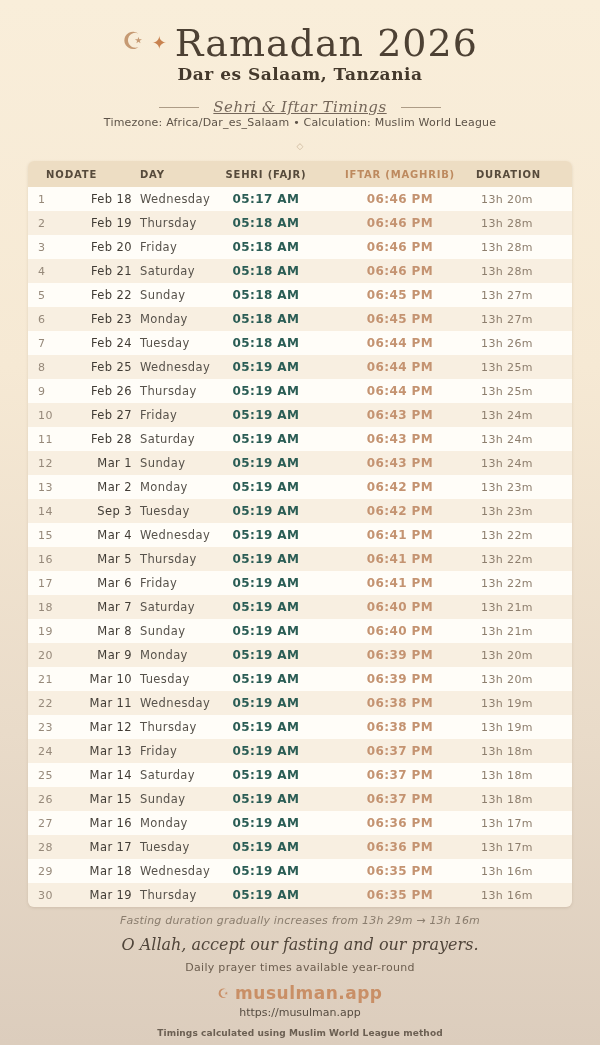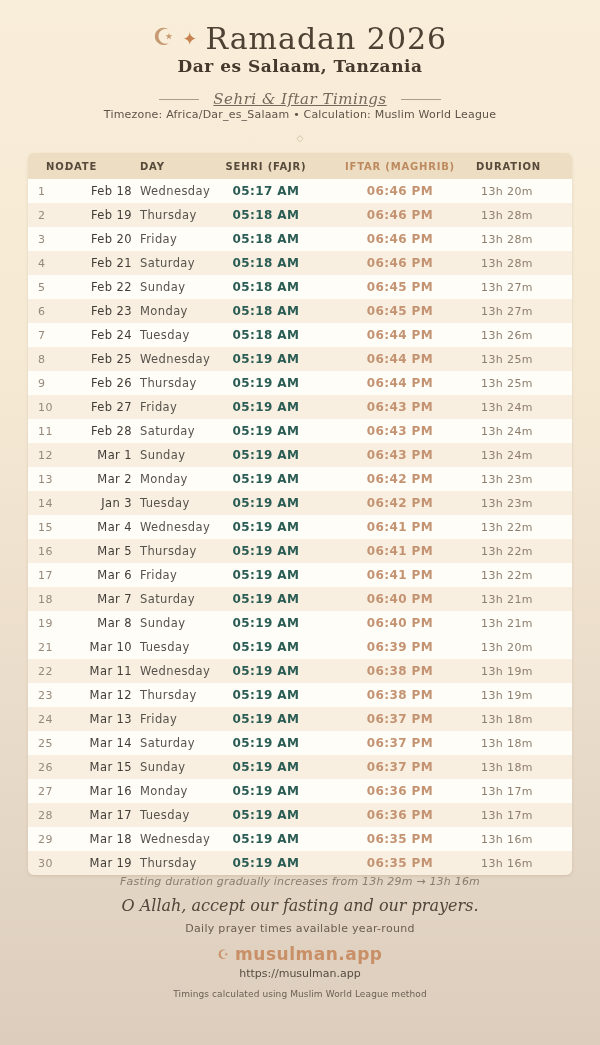--- a/index.html
+++ b/index.html
@@ -14,21 +14,21 @@
   }
   .page { width: 600px; height: 1045px; display: flex; flex-direction: column; align-items: center; }
 
   
   .hdr { text-align: center; padding-top: 24px; }
   .title-line { display: flex; align-items: center; justify-content: center; gap: 8px; line-height: 1; }
   .crescent { color: #c69a73; font-size: 24px; transform: translateY(-2px); }
   .sparkle { color: #c8824f; font-size: 18px; }
   .title {
     font-family: "DejaVu Serif", "Liberation Serif", serif;
-    font-size: 30px; color: #4d4134; letter-spacing: 1px; font-weight: 400;
+    font-size: 38px; color: #4d4134; letter-spacing: 1px; font-weight: 400;
   }
   .location {
     font-family: "DejaVu Serif", "Liberation Serif", serif;
     font-size: 17px; font-weight: bold; color: #44392c; margin-top: 2px; letter-spacing: 0.5px;
   }
   .subtitle-row { display: flex; align-items: center; justify-content: center; gap: 14px; margin-top: 14px; }
   .subtitle-row .rule { width: 40px; height: 1px; background: #ad9c86; }
   .subtitle {
     font-family: "DejaVu Serif", "Liberation Serif", serif;
     font-style: italic; font-size: 15px; color: #75675a; letter-spacing: 0.5px; text-decoration: underline;
@@ -65,34 +65,34 @@
   th.col-day { padding-left: 8px; text-align: left; }
 
   td.col-no       { color: #96897a; font-size: 11px; }
   td.col-date     { color: #413c35; }
   td.col-day      { color: #57524b; }
   td.col-sehri    { color: #2b5d55; font-weight: bold; font-size: 12px; }
   td.col-iftar    { color: #c49371; font-weight: bold; font-size: 12px; }
   td.col-duration { color: #8d7e6d; font-size: 11px; }
 
   
-  .ftr { text-align: center; }
+  .ftr { text-align: center; margin-top: 7px; }
   .duration-note {
     font-style: italic; font-size: 11px; color: #8a7d6e; letter-spacing: 0.2px;
   }
   .dua {
     font-family: "DejaVu Serif", "Liberation Serif", serif;
     font-style: italic; font-size: 16px; color: #50453a; margin-top: 8px;
   }
   .availability { font-size: 11px; color: #6b5d4e; margin-top: 7px; letter-spacing: 0.3px; }
   .brand-line { margin-top: 9px; display: flex; align-items: center; justify-content: center; gap: 6px; }
   .brand-crescent { color: #c98f66; font-size: 13px; }
   .brand { font-size: 17px; font-weight: bold; color: #c98f66; letter-spacing: 0.5px; }
   .url { font-size: 11px; color: #564c41; margin-top: 3px; }
-  .method-note { font-size: 9px; font-weight: normal; color: #6b5f52; margin-top: 9px; letter-spacing: 0.1px; }
+  .method-note { font-size: 9px; font-weight: bold; color: #6b5f52; margin-top: 9px; letter-spacing: 0.1px; }
 </style>
 </head>
 <body>
 
 <div class="page">
 
   <div class="hdr">
     <div class="title-line">
       <span class="crescent">☪</span>
       <span class="sparkle">✦</span>
@@ -220,21 +220,21 @@
           <tr class="odd">
             <td class="col-no">13</td>
             <td class="col-date">Mar 2</td>
             <td class="col-day">Monday</td>
             <td class="col-sehri">05:19 AM</td>
             <td class="col-iftar">06:42 PM</td>
             <td class="col-duration">13h 23m</td>
           </tr>
           <tr class="even">
             <td class="col-no">14</td>
-            <td class="col-date">Jan 3</td>
+            <td class="col-date">Sep 3</td>
             <td class="col-day">Tuesday</td>
             <td class="col-sehri">05:19 AM</td>
             <td class="col-iftar">06:42 PM</td>
             <td class="col-duration">13h 23m</td>
           </tr>
           <tr class="odd">
             <td class="col-no">15</td>
             <td class="col-date">Mar 4</td>
             <td class="col-day">Wednesday</td>
             <td class="col-sehri">05:19 AM</td>
@@ -265,20 +265,28 @@
             <td class="col-iftar">06:40 PM</td>
             <td class="col-duration">13h 21m</td>
           </tr>
           <tr class="odd">
             <td class="col-no">19</td>
             <td class="col-date">Mar 8</td>
             <td class="col-day">Sunday</td>
             <td class="col-sehri">05:19 AM</td>
             <td class="col-iftar">06:40 PM</td>
             <td class="col-duration">13h 21m</td>
+          </tr>
+          <tr class="even">
+            <td class="col-no">20</td>
+            <td class="col-date">Mar 9</td>
+            <td class="col-day">Monday</td>
+            <td class="col-sehri">05:19 AM</td>
+            <td class="col-iftar">06:39 PM</td>
+            <td class="col-duration">13h 20m</td>
           </tr>
           <tr class="odd">
             <td class="col-no">21</td>
             <td class="col-date">Mar 10</td>
             <td class="col-day">Tuesday</td>
             <td class="col-sehri">05:19 AM</td>
             <td class="col-iftar">06:39 PM</td>
             <td class="col-duration">13h 20m</td>
           </tr>
           <tr class="even">

